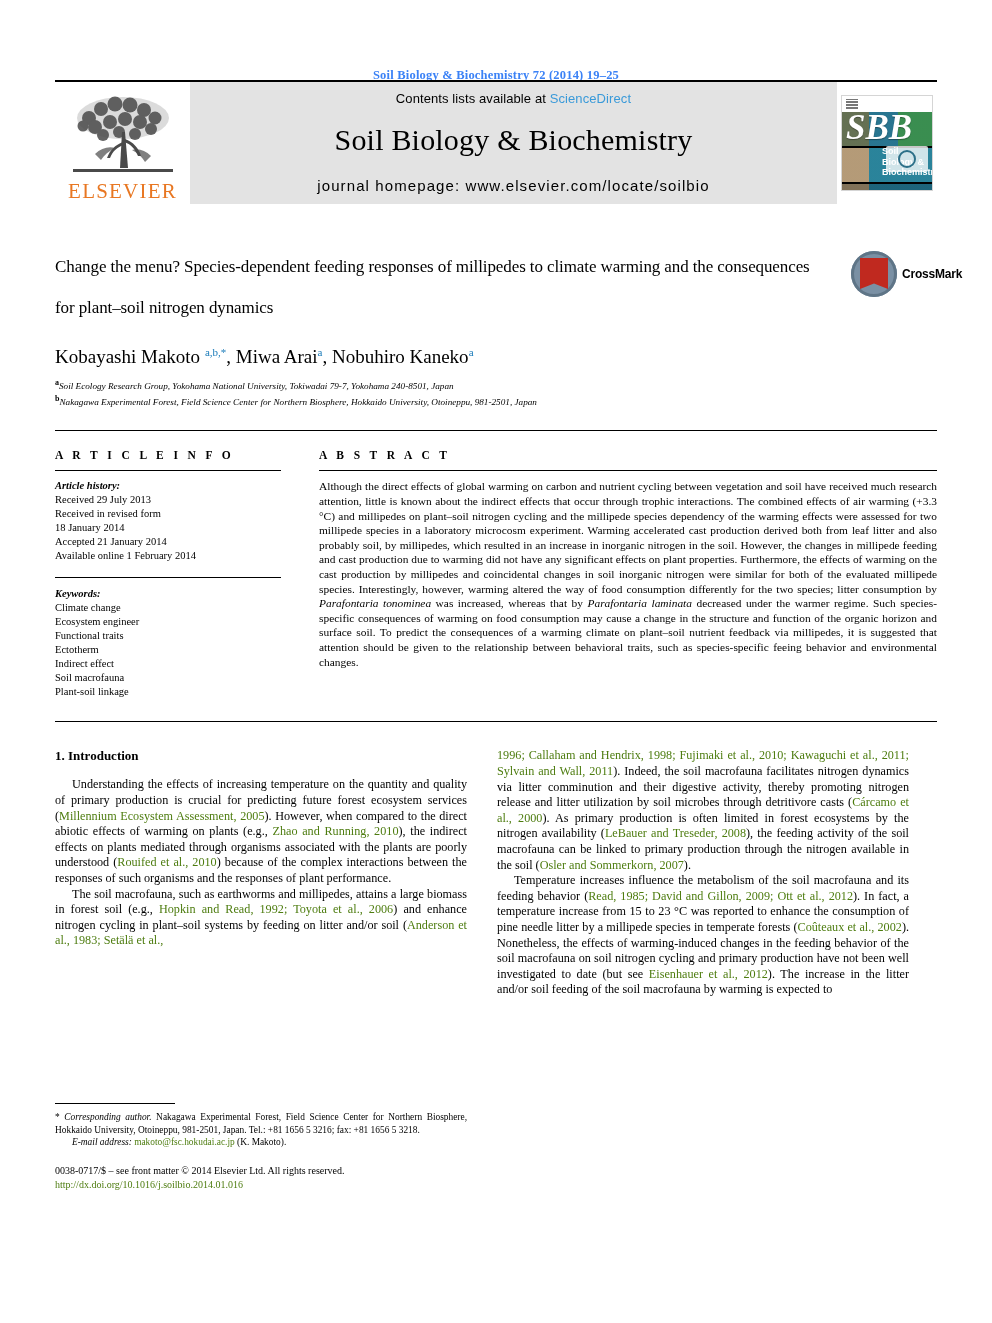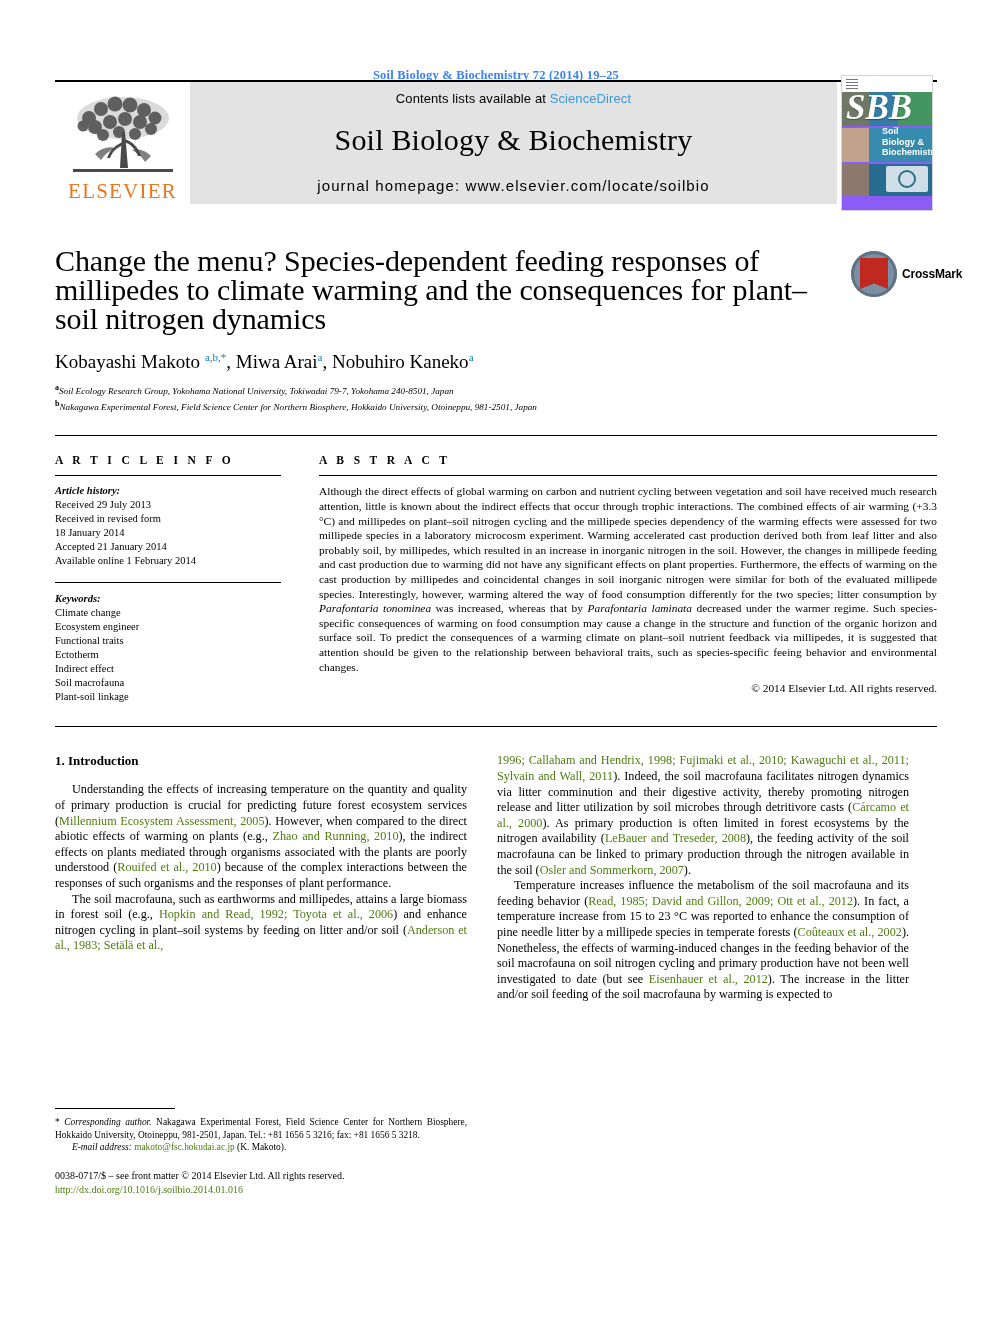--- a/index.html
+++ b/index.html
@@ -68,23 +68,23 @@
   }
   .homepage {
     font-size: 15px;
     font-family: "Liberation Sans", sans-serif;
     letter-spacing: 1.1px;
   }
   .banner-right { width: 100px; flex: none; display:flex; align-items:center; justify-content:center; }
 
   
   .cover {
-    width: 92px; height: 136px;
+    width: 92px; height: 96px;
     position: relative;
-    background: #8b5cf6;
+    background: #000000;
     overflow: hidden;
     border: 1px solid #d5d5d5;
   }
   .cover .strip { position:absolute; left:0; width:100%; }
   .cover .s1 { top: 16px;  height: 34px; background: linear-gradient(90deg,#6d7a5a 0 30%,#2c7f9c 30% 62%,#3f9a57 62% 100%); opacity:.92;}
   .cover .s2 { top: 52px;  height: 34px; background: linear-gradient(90deg,#c4a882 0 30%,#2e8fa8 30% 100%); opacity:.92;}
   .cover .s3 { top: 88px;  height: 32px; background: linear-gradient(90deg,#8c7b60 0 30%,#1f6d86 30% 100%); opacity:.92;}
   .cover .hdr { position:absolute; top:0; left:0; width:100%; height:16px; background:#ffffff; }
   .cover .hdr-mark { position:absolute; top:3px; left:4px; width:12px; height:10px;
      background: repeating-linear-gradient(0deg,#555 0 1.5px,#fff 1.5px 3px); opacity:.8;}
@@ -104,22 +104,22 @@
   }
   .cover .badge:after{
     content:""; position:absolute; left:50%; top:50%; transform:translate(-50%,-50%);
     width:14px; height:14px; border:2px solid #2b6f88; border-radius:50%;
   }
 
   
   .title-block { margin-top: 42px; position: relative; padding-right: 108px; }
   .paper-title {
     font-family: "Liberation Serif", serif;
-    font-size: 30px;
-    line-height: 29px;
+    font-size: 17px;
+    line-height: 41px;
     font-weight: normal;
     margin: 0;
     letter-spacing: -.1px;
   }
   .authors {
     margin-top: 18px;
     font-size: 19px;
     font-family: "Liberation Serif", serif;
   }
   .authors sup { color:#1a7bb9; font-size: 11px; }
@@ -318,21 +318,20 @@
         <div>Indirect effect</div>
         <div>Soil macrofauna</div>
         <div>Plant-soil linkage</div>
       </div>
     </div>
 
     <div class="col-abs">
       <div class="sec-head">A B S T R A C T</div>
       <hr class="hr-thin">
       <p class="abstract-text">Although the direct effects of global warming on carbon and nutrient cycling between vegetation and soil have received much research attention, little is known about the indirect effects that occur through trophic interactions. The combined effects of air warming (+3.3 °C) and millipedes on plant–soil nitrogen cycling and the millipede species dependency of the warming effects were assessed for two millipede species in a laboratory microcosm experiment. Warming accelerated cast production derived both from leaf litter and also probably soil, by millipedes, which resulted in an increase in inorganic nitrogen in the soil. However, the changes in millipede feeding and cast production due to warming did not have any significant effects on plant properties. Furthermore, the effects of warming on the cast production by millipedes and coincidental changes in soil inorganic nitrogen were similar for both of the evaluated millipede species. Interestingly, however, warming altered the way of food consumption differently for the two species; litter consumption by <i>Parafontaria tonominea</i> was increased, whereas that by <i>Parafontaria laminata</i> decreased under the warmer regime. Such species-specific consequences of warming on food consumption may cause a change in the structure and function of the organic horizon and surface soil. To predict the consequences of a warming climate on plant–soil nutrient feedback via millipedes, it is suggested that attention should be given to the relationship between behavioral traits, such as species-specific feeing behavior and environmental changes.</p>
-      <div class="copyright">© 2014 Elsevier Ltd. All rights reserved.</div>
     </div>
   </div>
 
   <hr class="rule-strong">
 
   <div class="body-cols">
 
     <div class="bcol" style="height:452px;">
       <h2 class="sec-title">1.  Introduction</h2>
       <p class="para">Understanding the effects of increasing temperature on the quantity and quality of primary production is crucial for predicting future forest ecosystem services (<span class="link">Millennium Ecosystem Assessment, 2005</span>). However, when compared to the direct abiotic effects of warming on plants (e.g., <span class="link">Zhao and Running, 2010</span>), the indirect effects on plants mediated through organisms associated with the plants are poorly understood (<span class="link">Rouifed et al., 2010</span>) because of the complex interactions between the responses of such organisms and the responses of plant performance.</p>

